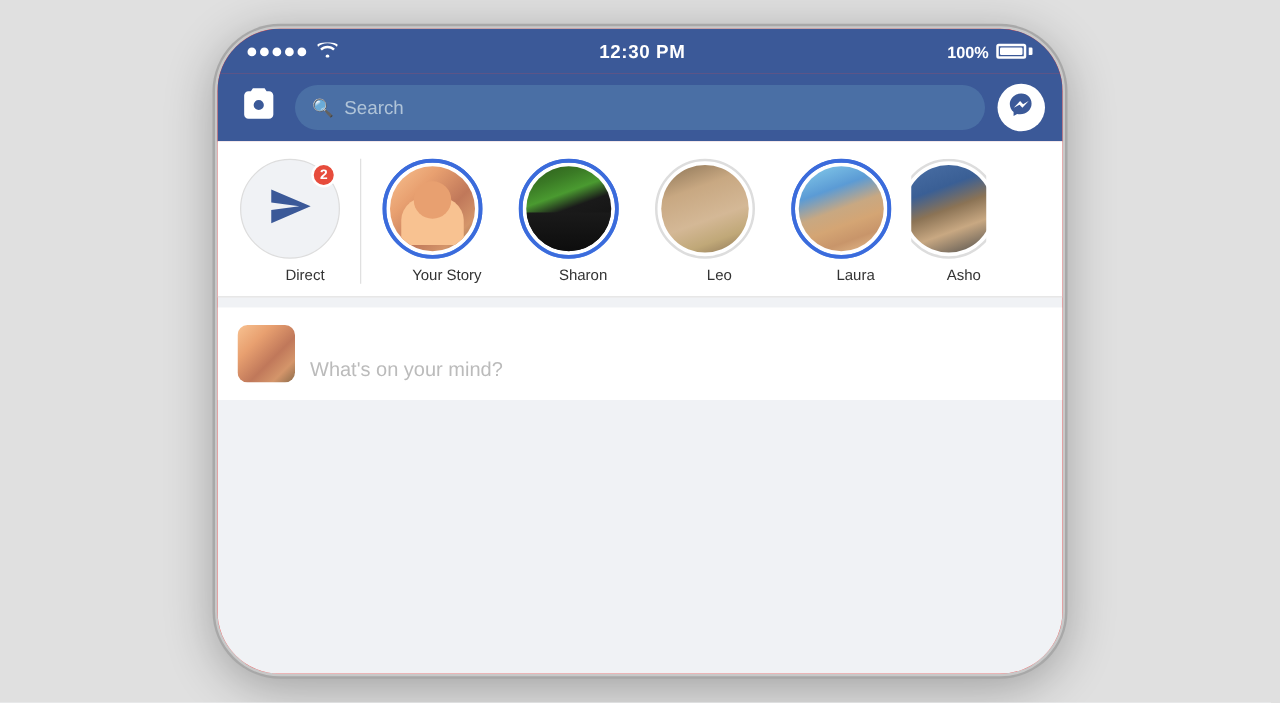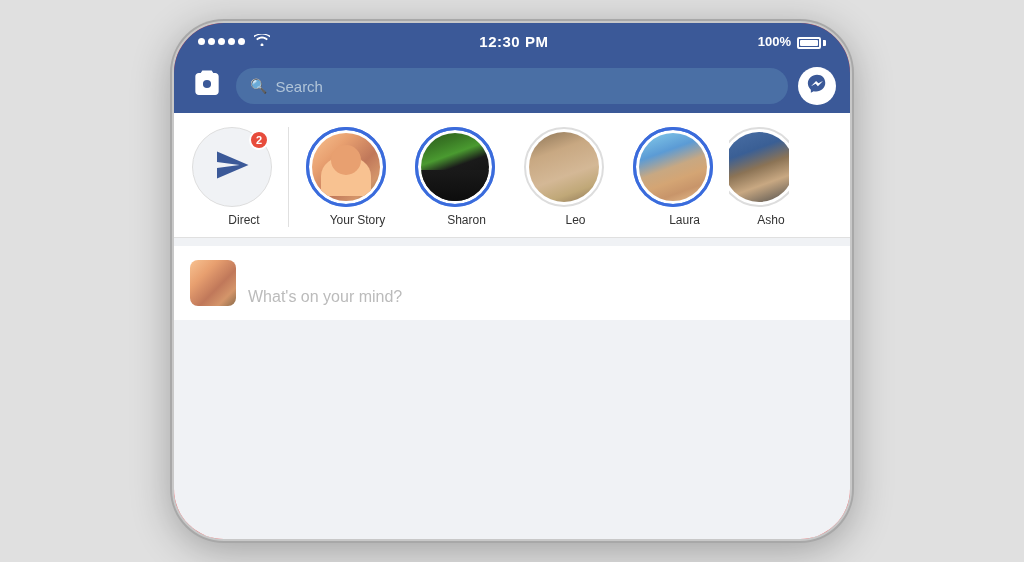--- a/index.html
+++ b/index.html
@@ -90,21 +90,21 @@
 
     .status-time {
       color: white;
       font-size: 15px;
       font-weight: 600;
       letter-spacing: 0.5px;
     }
 
     .status-right {
       display: flex;
-      align-items: flex-end;
+      align-items: center;
       gap: 6px;
       color: white;
       font-size: 13px;
       font-weight: 600;
     }
 
     .battery-icon {
       display: flex;
       align-items: center;
       gap: 2px;

